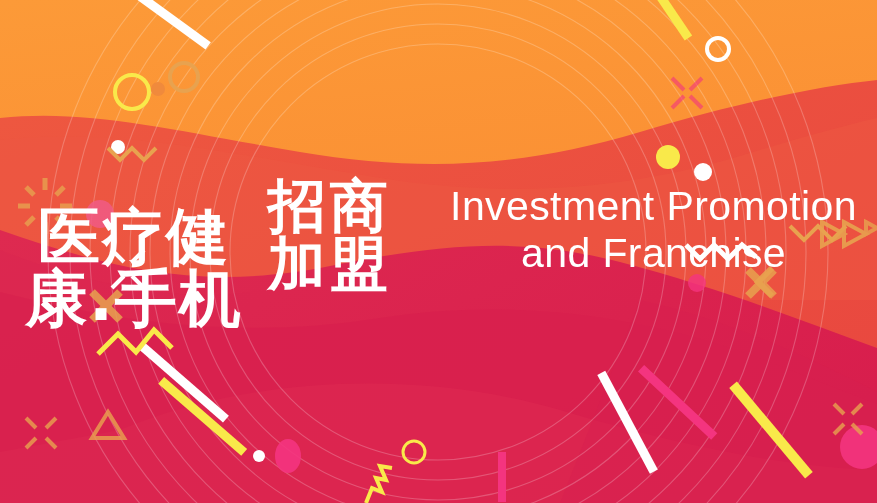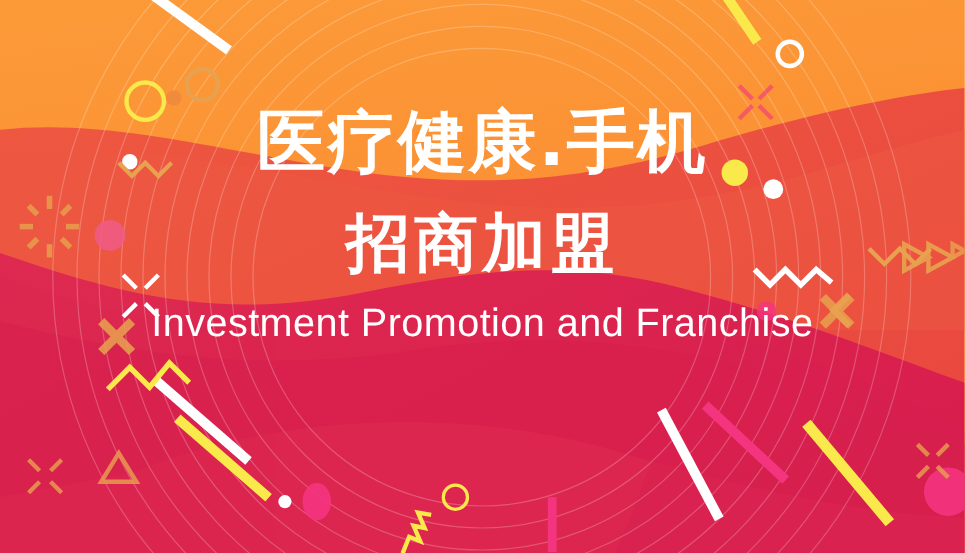--- a/index.html
+++ b/index.html
@@ -16,21 +16,21 @@
   }
   .layer{position:absolute;left:0;top:0;width:877px;height:503px;}
   svg.layer{display:block;}
 
   
   #text-block{
     position:absolute;
     left:0; top:0;
     width:877px; height:438px;
     display:flex;
-    flex-direction:column;
+    flex-direction:row;
     align-items:center;
     justify-content:flex-start;
     pointer-events:none;
   }
   #title-cn{
     margin-top:98px;
     font-size:62px;
     line-height:1.0;
     font-weight:bold;
     color:#ffffff;
@@ -51,21 +51,21 @@
     font-size:58px;
     line-height:1.0;
     font-weight:bold;
     color:#ffffff;
     letter-spacing:4px;
     text-align:left;
     font-family:"DejaVu Sans","Liberation Sans",sans-serif;
   }
   #headline-en{
     margin-top:22px;
-    font-size:36px;
+    font-size:41px;
     font-weight:normal;
     color:#ffffff;
     letter-spacing:0.4px;
     text-align:center;
   }
 </style>
 </head>
 <body>
 
 <div id="banner">

